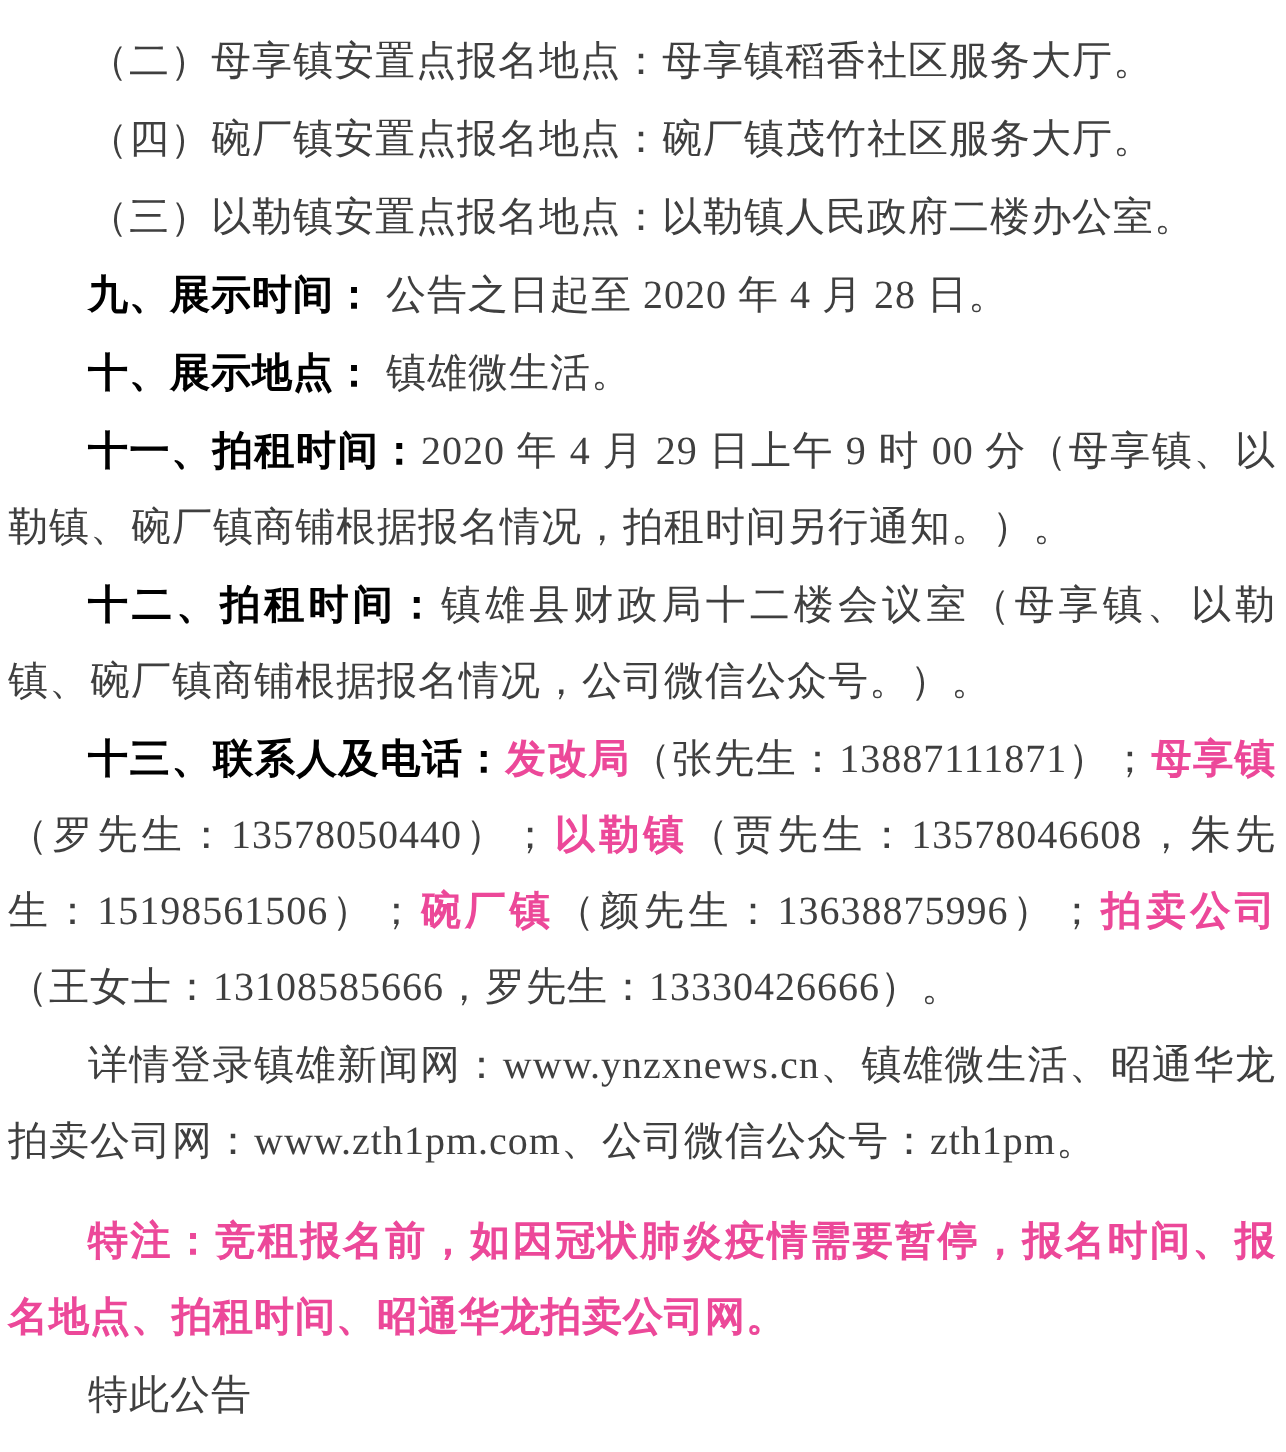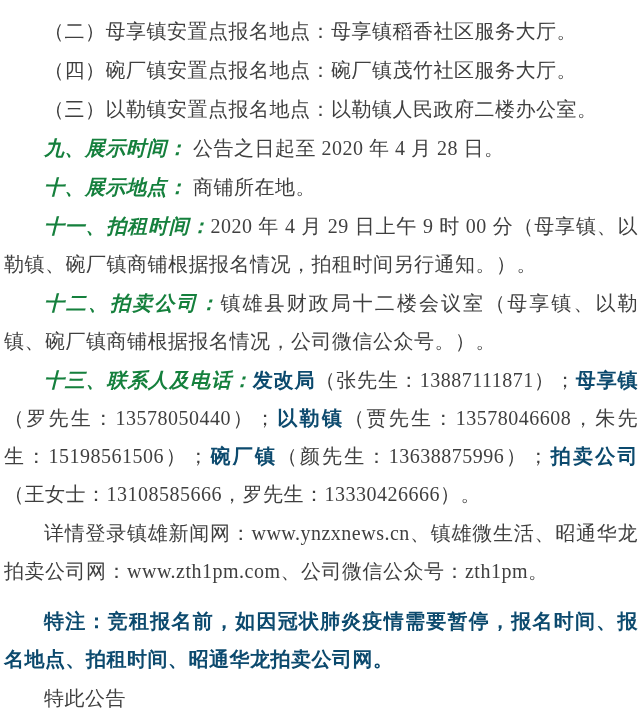--- a/index.html
+++ b/index.html
@@ -22,50 +22,49 @@
     margin: 1px 0;
     font-size: 20px;
     line-height: 38px;
     text-align: justify;
     text-indent: 40px;
     color: #3f3f3f;
     letter-spacing: 0.5px;
     word-break: break-all;
   }
   .seg-red {
-    color: #15803d;
+    color: #000000;
     font-weight: bold;
-    font-style: italic;
   }
   .seg-bold {
-    color: #0c4a6e;
+    color: #ec4899;
     font-weight: bold;
   }
   p.para.note {
     margin-top: 12px;
   }
 </style>
 </head>
 <body>
 
 <div class="page">
 
   <p class="para"><span>（二）母享镇安置点报名地点：母享镇稻香社区服务大厅。</span></p>
 
   <p class="para"><span>（四）碗厂镇安置点报名地点：碗厂镇茂竹社区服务大厅。</span></p>
 
   <p class="para"><span>（三）以勒镇安置点报名地点：以勒镇人民政府二楼办公室。</span></p>
 
   <p class="para"><span class="seg-red">九、展示时间：</span><span> 公告之日起至 2020 年 4 月 28 日。</span></p>
 
-  <p class="para"><span class="seg-red">十、展示地点：</span><span> 商铺所在地。</span></p>
+  <p class="para"><span class="seg-red">十、展示地点：</span><span> 镇雄微生活。</span></p>
 
   <p class="para"><span class="seg-red">十一、拍租时间：</span><span>2020 年 4 月 29 日上午 9 时 00 分（母享镇、以勒镇、碗厂镇商铺根据报名情况，拍租时间另行通知。）。</span></p>
 
-  <p class="para"><span class="seg-red">十二、拍卖公司：</span><span>镇雄县财政局十二楼会议室（母享镇、以勒镇、碗厂镇商铺根据报名情况，公司微信公众号。）。</span></p>
+  <p class="para"><span class="seg-red">十二、拍租时间：</span><span>镇雄县财政局十二楼会议室（母享镇、以勒镇、碗厂镇商铺根据报名情况，公司微信公众号。）。</span></p>
 
   <p class="para"><span class="seg-red">十三、联系人及电话：</span><span class="seg-bold">发改局</span><span>（张先生：13887111871）；</span><span class="seg-bold">母享镇</span><span>（罗先生：13578050440）；</span><span class="seg-bold">以勒镇</span><span>（贾先生：13578046608，朱先生：15198561506）；</span><span class="seg-bold">碗厂镇</span><span>（颜先生：13638875996）；</span><span class="seg-bold">拍卖公司</span><span>（王女士：13108585666，罗先生：13330426666）。</span></p>
 
   <p class="para"><span>详情登录镇雄新闻网：www.ynzxnews.cn、镇雄微生活、昭通华龙拍卖公司网：www.zth1pm.com、公司微信公众号：zth1pm。</span></p>
 
   <p class="para note"><span class="seg-bold">特注：竞租报名前，如因冠状肺炎疫情需要暂停，报名时间、报名地点、拍租时间、昭通华龙拍卖公司网。</span></p>
 
   <p class="para"><span>特此公告</span></p>
 
 </div>

